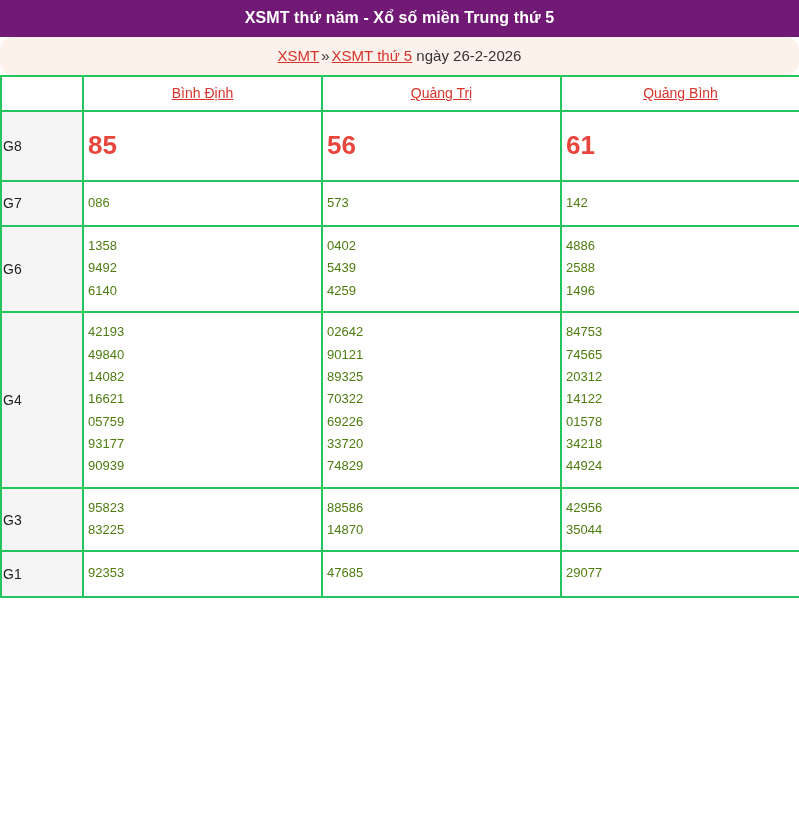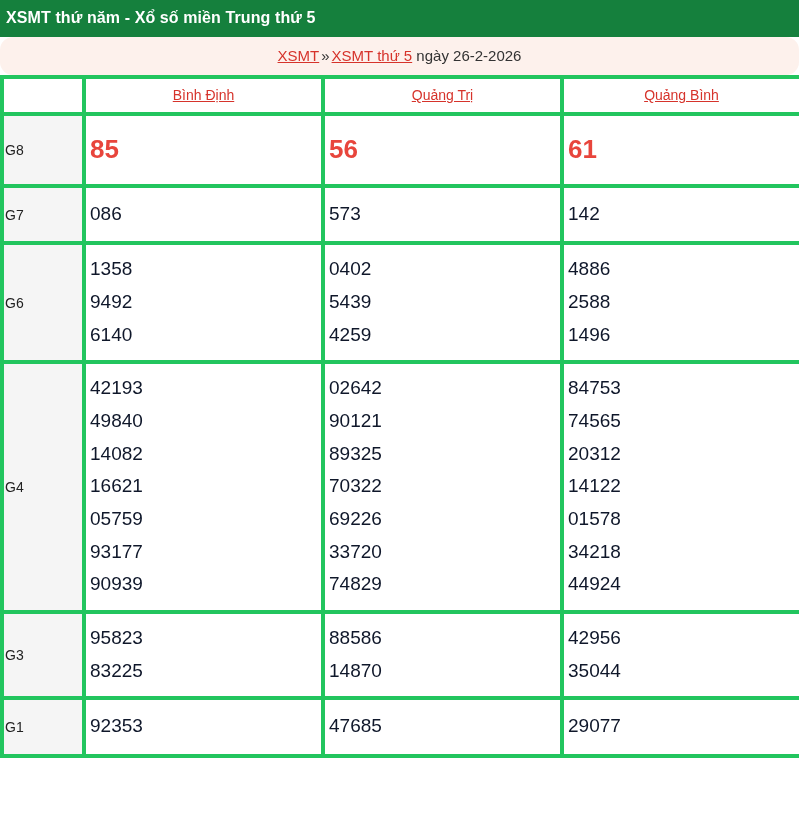--- a/index.html
+++ b/index.html
@@ -10,22 +10,23 @@
     width: 799px;
     font-family: "Liberation Sans", sans-serif;
     background: #ffffff;
     color: #222222;
   }
   .page {
     width: 799px;
     box-sizing: border-box;
   }
   .title-bar {
-    background: #15803d;
+    background: #701a75;
     color: #ffffff;
+    text-align: center;
     font-size: 16px;
     font-weight: bold;
     padding: 9px 6px 10px 6px;
     letter-spacing: 0.1px;
   }
   .breadcrumb {
     background: #fdf1ec;
     text-align: center;
     font-size: 15px;
     padding: 10px 6px 11px 6px;
@@ -44,21 +45,21 @@
   .breadcrumb .date {
     color: #333333;
   }
   table.result {
     border-collapse: collapse;
     width: 799px;
     table-layout: fixed;
   }
   table.result th,
   table.result td {
-    border: 4px solid #22c55e;
+    border: 2px solid #22c55e;
     vertical-align: middle;
   }
   table.result thead th {
     background: #ffffff;
     padding: 8px 4px 9px 4px;
     font-weight: normal;
     font-size: 14px;
   }
   table.result thead th a {
     color: #d6332b;
@@ -67,22 +68,22 @@
   col.lbl { width: 82px; }
   col.prov { width: 239px; }
   td.label {
     background: #f5f5f5;
     font-size: 14px;
     color: #222222;
     width: 82px;
   }
   td.nums {
     padding: 6px 4px 7px 4px;
-    font-size: 19px;
-    color: #0f172a;
+    font-size: 13px;
+    color: #4d7c0f;
     line-height: 1.72;
   }
   tr.row-g7 td.nums,
   tr.row-g5 td.nums,
   tr.row-g2 td.nums,
   tr.row-g1 td.nums {
     padding: 10px 4px 11px 4px;
   }
   tr.row-g8 td.nums {
     font-size: 26px;

